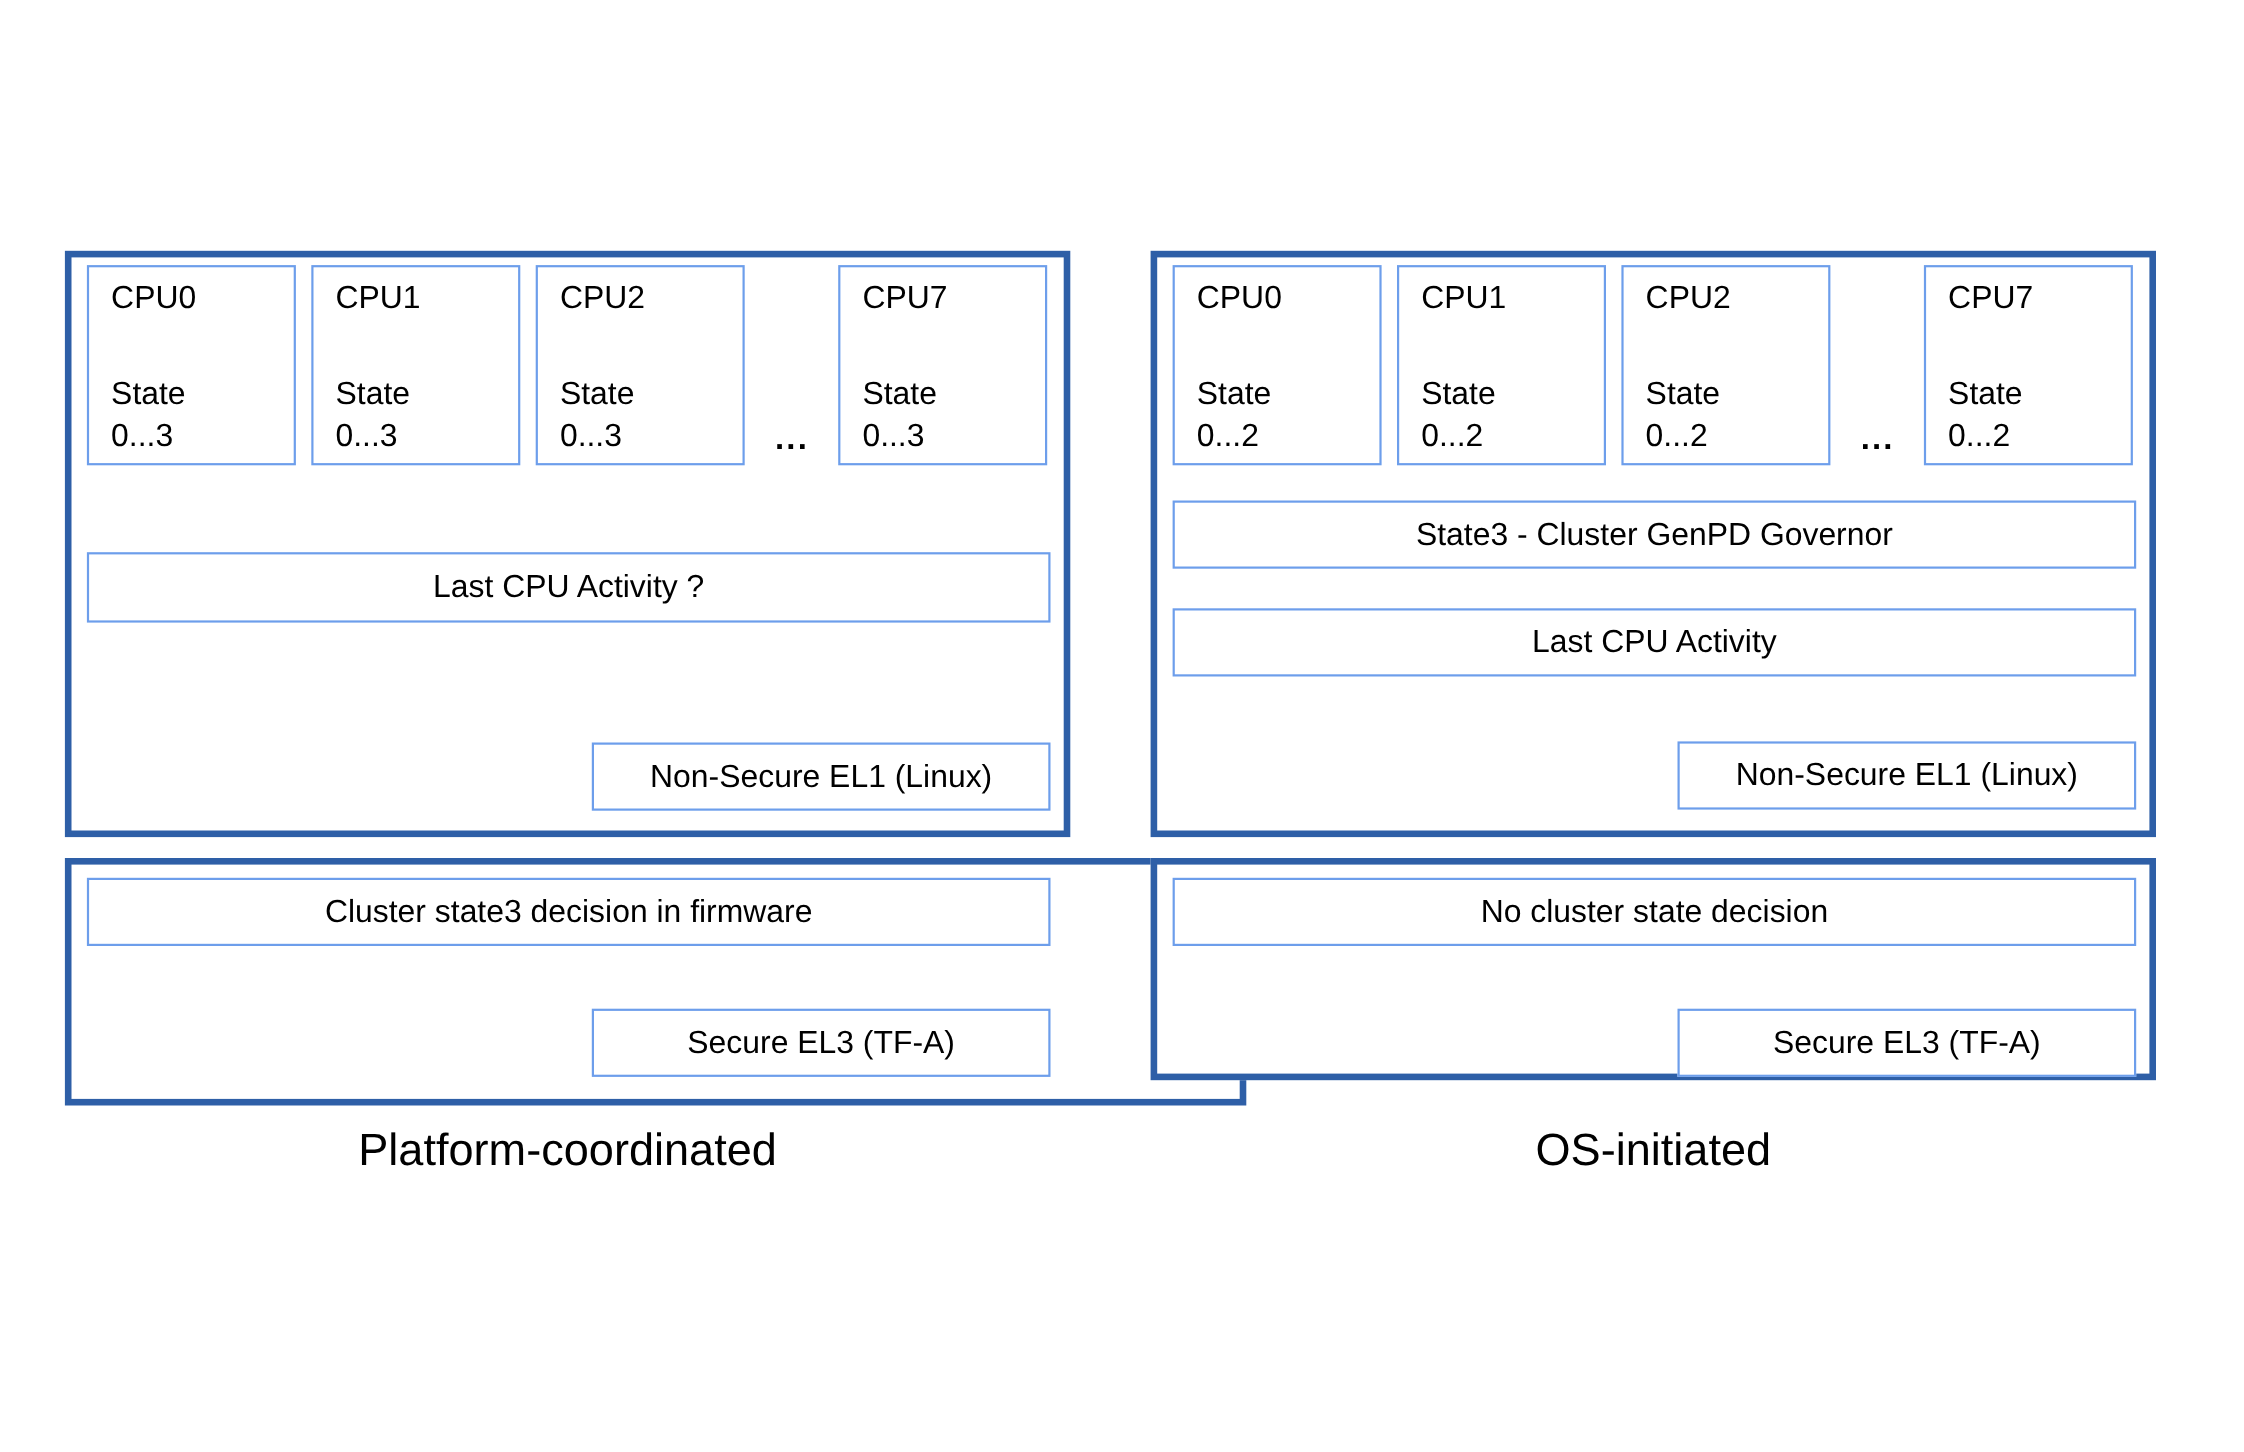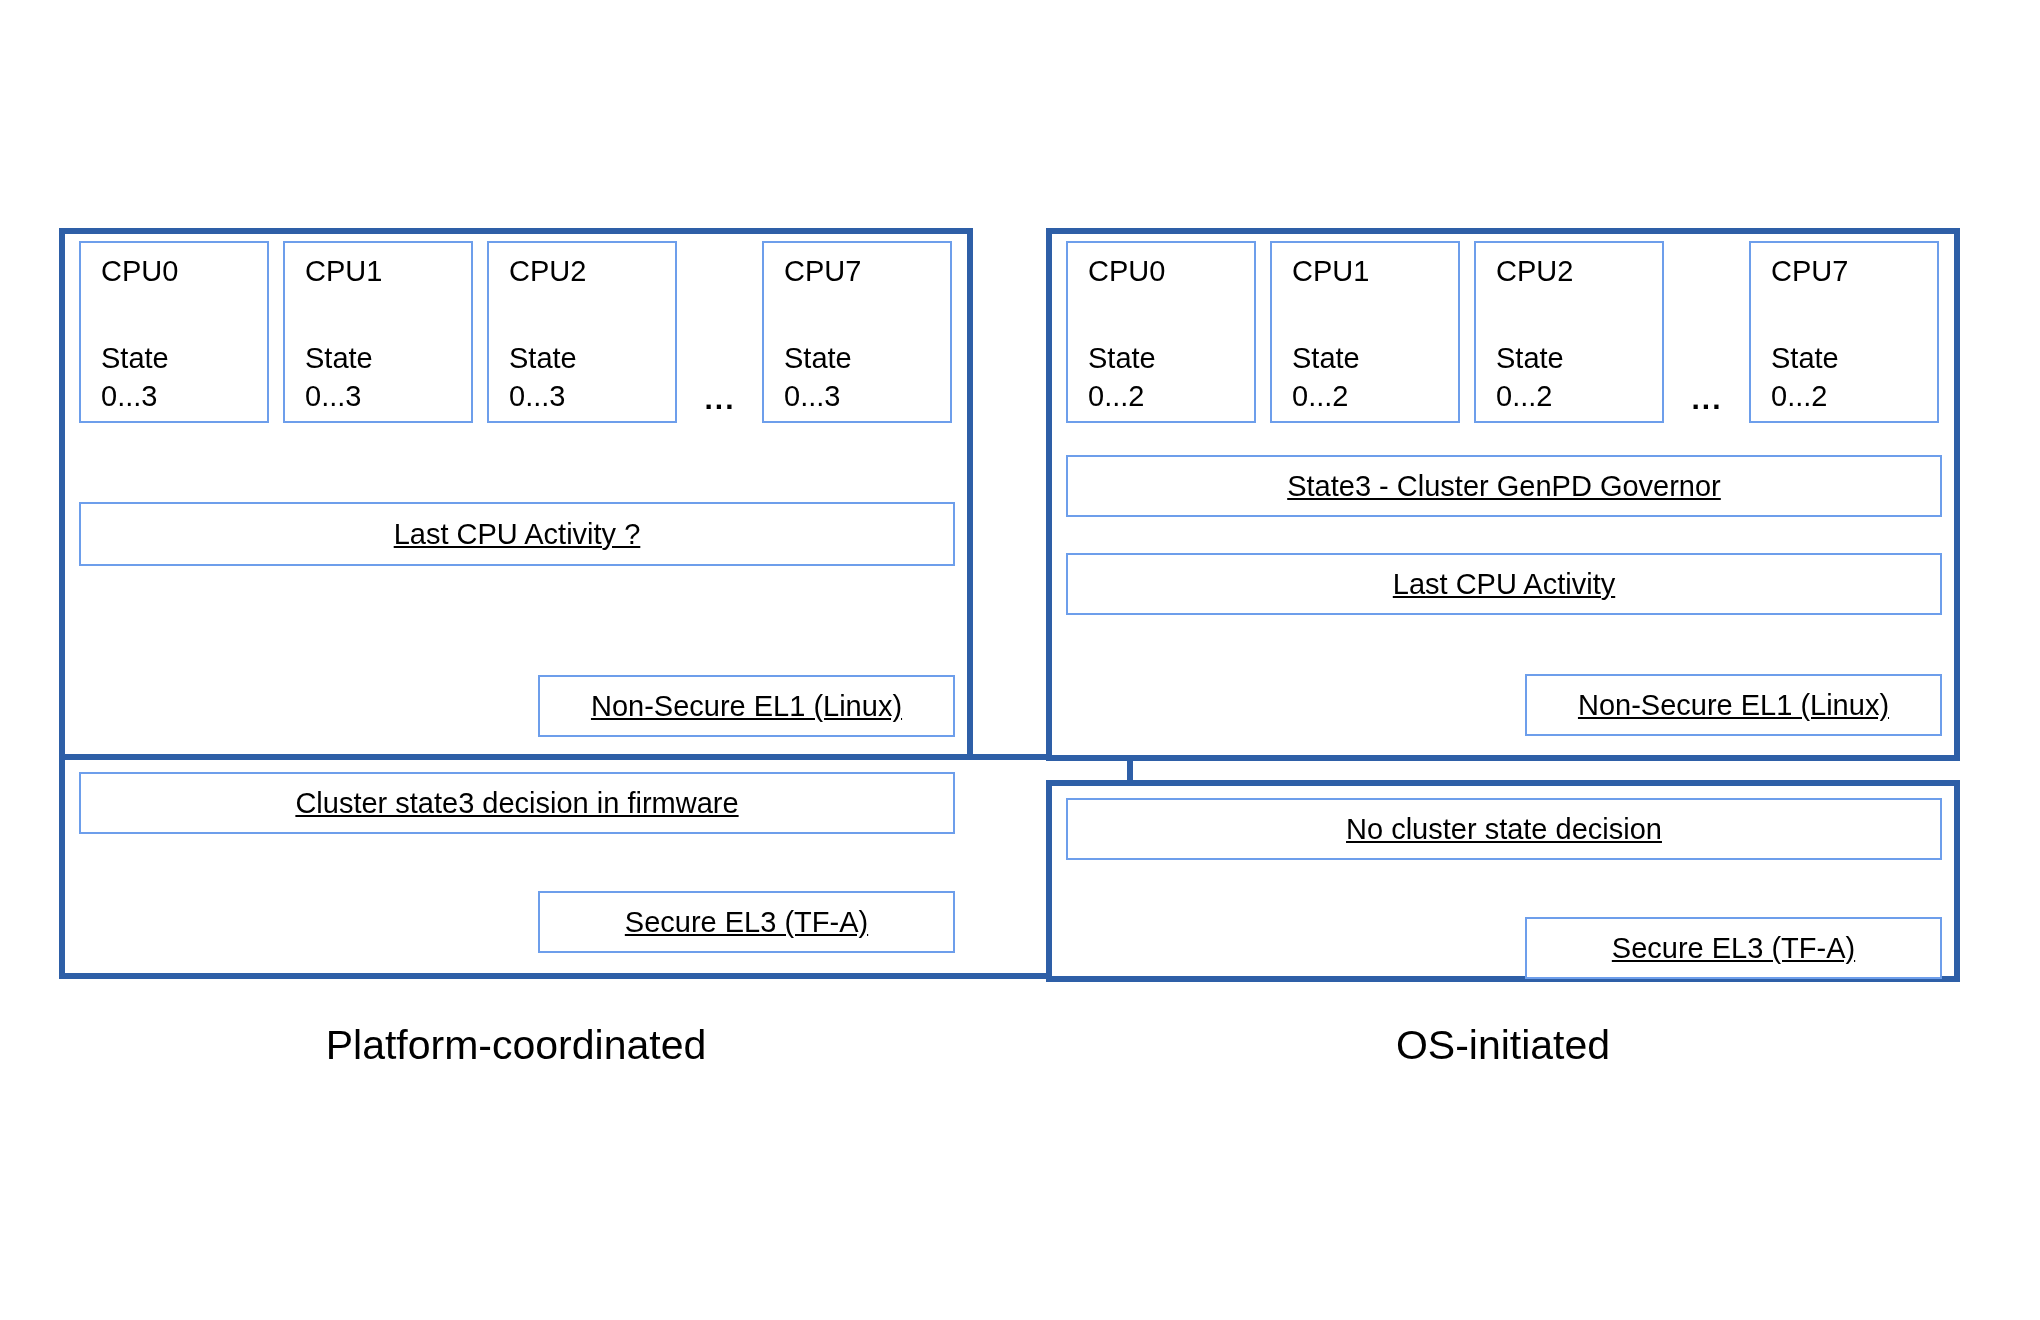--- a/index.html
+++ b/index.html
@@ -26,21 +26,20 @@
     position:absolute;
     border:6px solid var(--outer);
     box-sizing:border-box;
     background:var(--bg);
   }
   .inner-box{
     position:absolute;
     border:2px solid var(--inner);
     box-sizing:border-box;
     background:var(--bg);
-    text-decoration:underline;
   }
   .cpu-box{width:190px;height:182px;top:7px;}
   .cpu-name{position:absolute;left:20px;top:12px;font-size:29px;}
   .cpu-state{position:absolute;left:20px;top:96px;font-size:29px;line-height:38px;}
   .label-box{
     display:flex;align-items:center;justify-content:center;
     font-size:29px;text-align:center;
   }
   .wide{left:14px;width:876px;height:62px;}
   .half{left:473px;width:417px;height:62px;}
@@ -91,21 +90,21 @@
         <div>State</div>
         <div>0...3</div>
       </div>
     </div>
 
     <div class="inner-box label-box wide" style="top:268px;height:64px;">Last CPU Activity ?</div>
 
     <div class="inner-box label-box half" style="top:441px;">Non-Secure EL1 (Linux)</div>
   </div>
 
-  <div class="outer-box" style="left:59px;top:754px;width:1074px;height:225px;">
+  <div class="outer-box" style="left:59px;top:780px;width:1074px;height:225px;">
     <div class="inner-box label-box wide" style="top:12px;">Cluster state3 decision in firmware</div>
     <div class="inner-box label-box half" style="top:131px;">Secure EL3 (TF-A)</div>
   </div>
 
   <div class="caption" style="left:59px;">Platform-coordinated</div>
 
   <div class="outer-box" style="left:1046px;top:228px;width:914px;height:533px;">
 
     <div class="inner-box cpu-box" style="left:14px;">
       <div class="cpu-name">CPU0</div>

